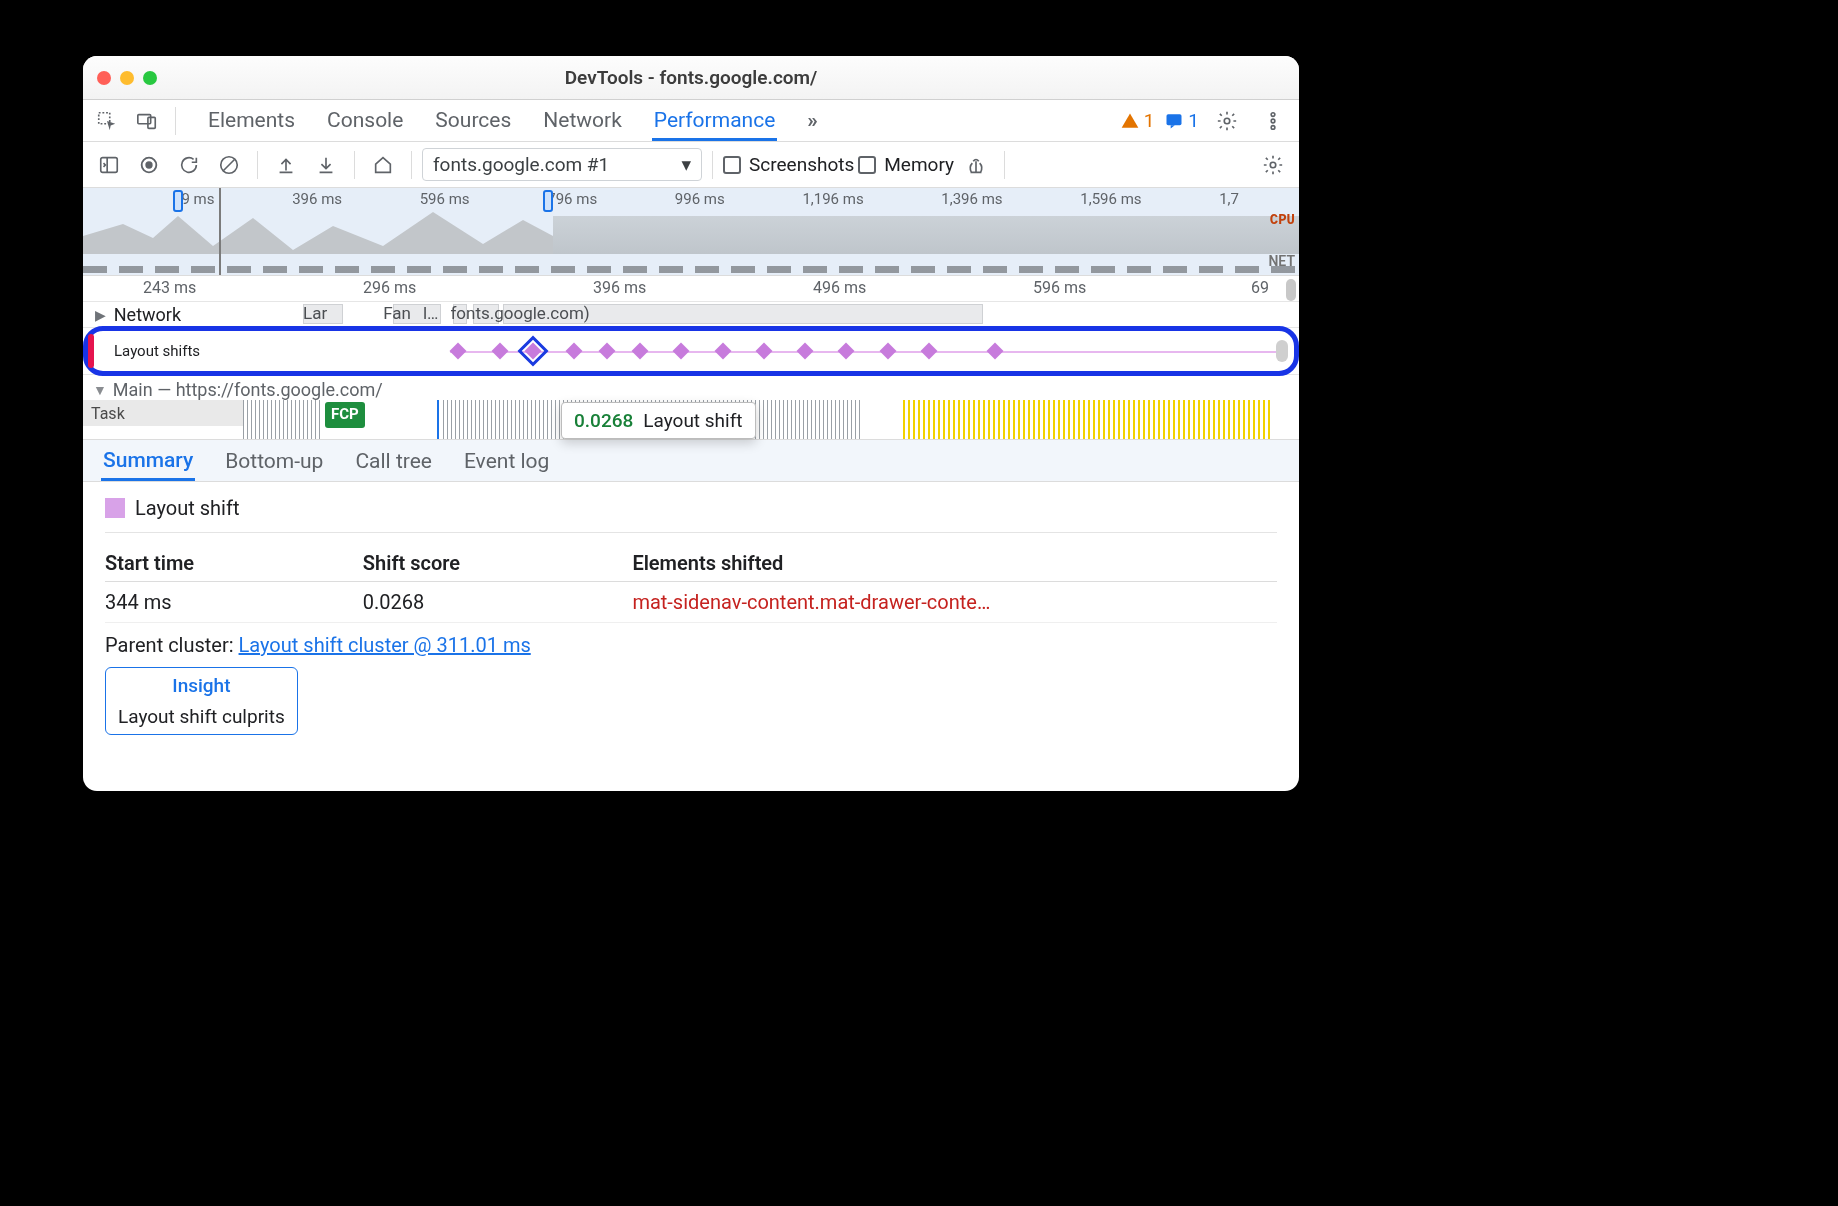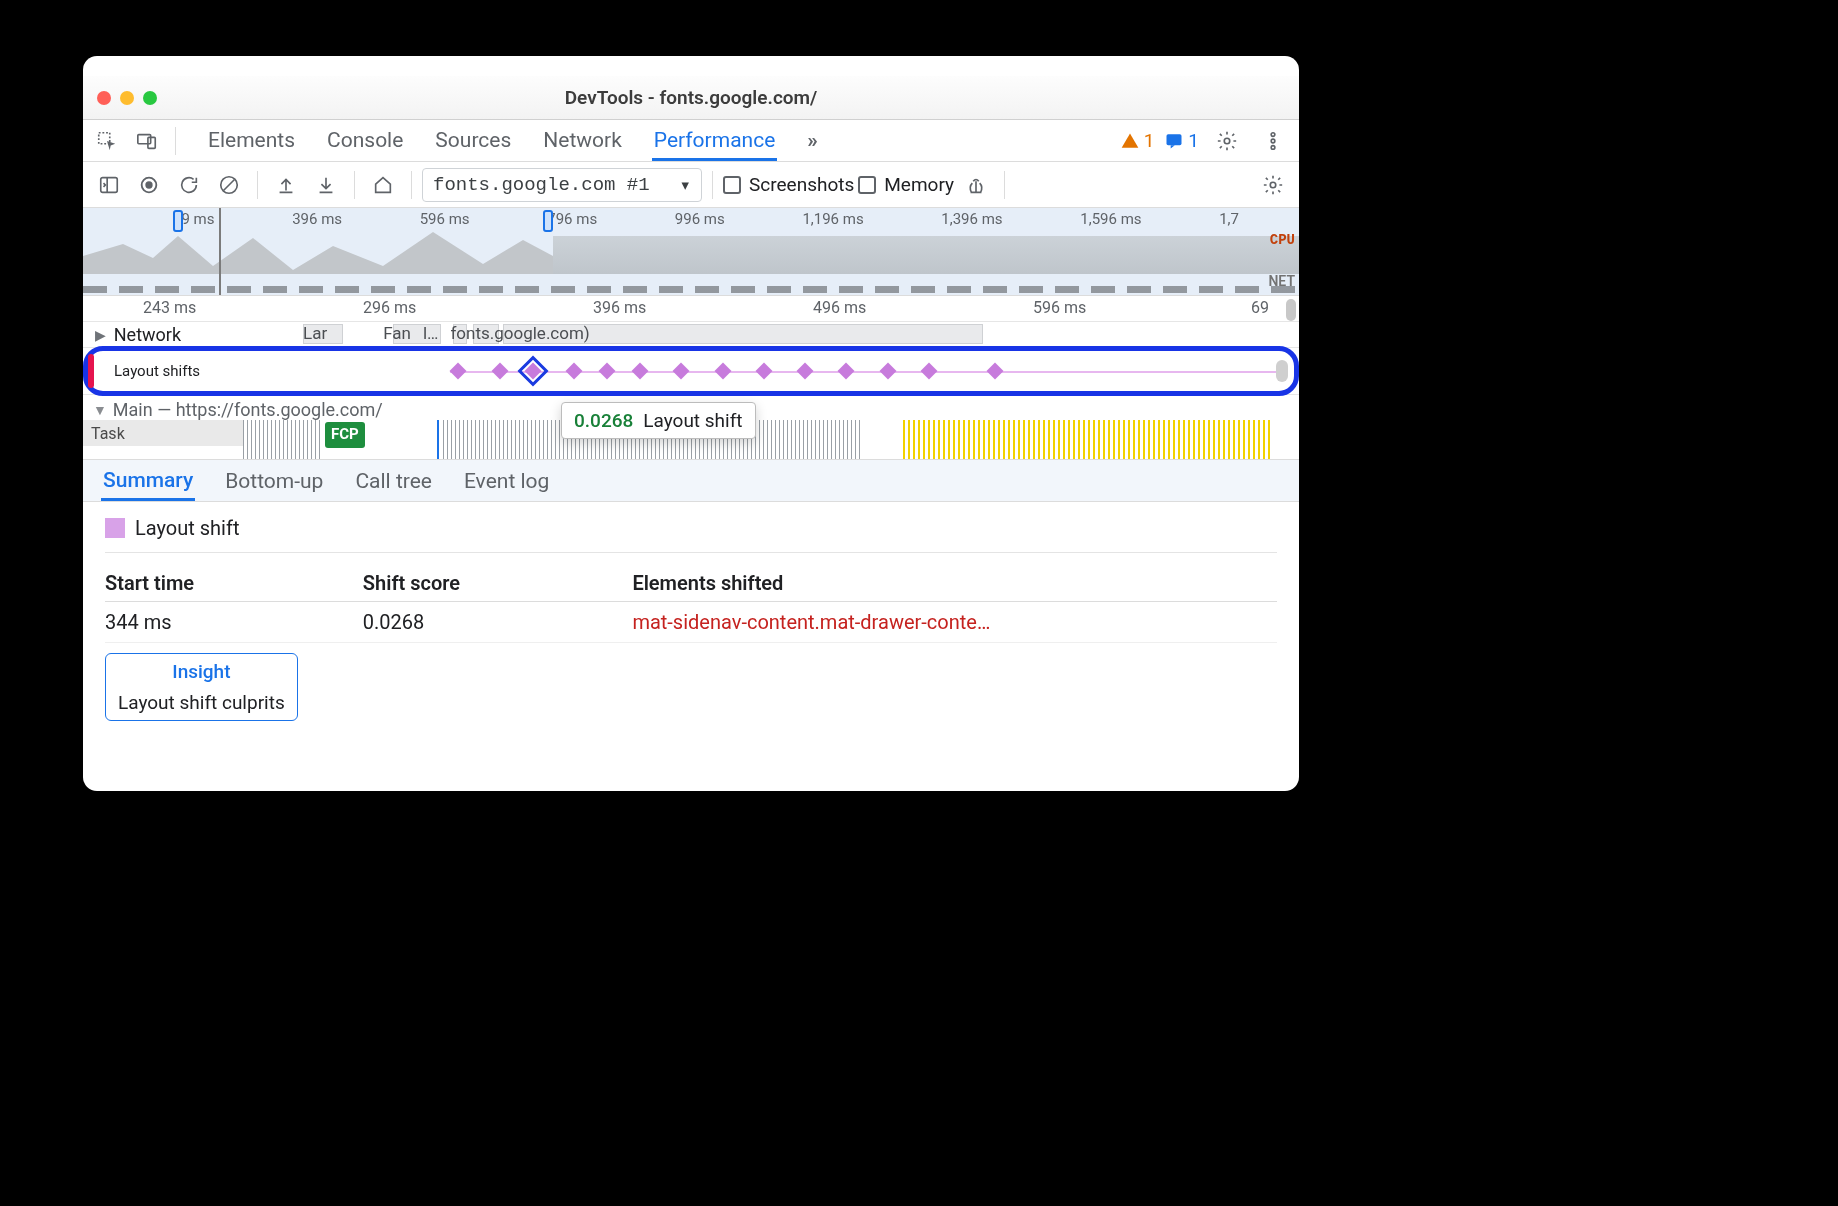--- a/index.html
+++ b/index.html
@@ -13,21 +13,21 @@
   }
   .stage { width:1838px; height:1206px; position:relative; }
   .window {
     position:absolute; left:83px; top:56px; width:1216px; height:735px;
     background:#fff; border-radius:14px; box-shadow:0 20px 60px rgba(0,0,0,.6);
     overflow:hidden; display:flex; flex-direction:column;
   }
   
   .titlebar {
     height:44px; display:flex; align-items:center; padding:0 14px;
-    border-bottom:1px solid #d0d0d0; background:linear-gradient(#fdfdfd,#f3f3f3);margin-top:20px;
+    border-bottom:1px solid #d0d0d0; background:linear-gradient(#fdfdfd,#f3f3f3);
   }
   .traffic { display:flex; gap:9px; }
   .light { width:14px; height:14px; border-radius:50%; }
   .light.red{background:#ff5f57;} .light.yellow{background:#febc2e;} .light.green{background:#28c840;}
   .wintitle { flex:1; text-align:center; font-weight:600; font-size:19px; color:#3c3c3c; }
   
   .tabbar {
     height:42px; display:flex; align-items:center; padding:0 8px 0 6px;
     border-bottom:1px solid #dcdcdc; gap:4px;
   }
@@ -45,21 +45,21 @@
 
   
   .toolbar {
     height:46px; display:flex; align-items:center; gap:4px; padding:0 8px;
     border-bottom:1px solid #dcdcdc;
   }
   .sep { width:1px; height:28px; background:#dcdcdc; margin:0 6px; }
   .dropdown {
     display:flex; align-items:center; gap:8px; padding:4px 10px;
     border:1px solid #cfd3d7; border-radius:4px; font-size:19px; color:#3c4043;
-    min-width:280px; justify-content:space-between; cursor:pointer;font-family:Liberation Mono, monospace;
+    min-width:280px; justify-content:space-between; cursor:pointer;
   }
   .check { display:flex; align-items:center; gap:8px; font-size:19px; cursor:pointer; }
   .check .box { width:18px; height:18px; border:2px solid #5f6368; border-radius:3px; }
 
   
   .overview { height:88px; border-bottom:1px solid #dcdcdc; position:relative; background:#e6eef8; }
   .ovlabels { position:absolute; top:2px; left:0; right:0; height:18px; display:flex; justify-content:space-between; padding:0 60px 0 90px; font-size:15px; color:#5f6368; }
   .ovlabels span{white-space:nowrap;}
   .cpuband { position:absolute; left:0; right:0; top:28px; height:38px; background:linear-gradient(#c7cdd2,#b8bec3); opacity:.85; }
   .cpu-mtns{position:absolute; top:18px; height:48px; width:470px;}
@@ -399,20 +399,24 @@
         </tr>
           </thead>
         <tbody>
             <tr>
           <td>344 ms</td>
           <td>0.0268</td>
           <td><span class="elem-link">mat-sidenav-content.mat-drawer-conte…</span></td>
         </tr>
           </tbody>
       </table>
+      <div class="cluster">
+        <span>Parent cluster: </span>
+        <a href="#">Layout shift cluster @ 311.01 ms</a>
+      </div>
       <div class="insightbtn">
         <span class="ib">Insight</span>
         <span>Layout shift culprits</span>
       </div>
     </div>
 
   </div>
 </div>
 
 </body></html>

